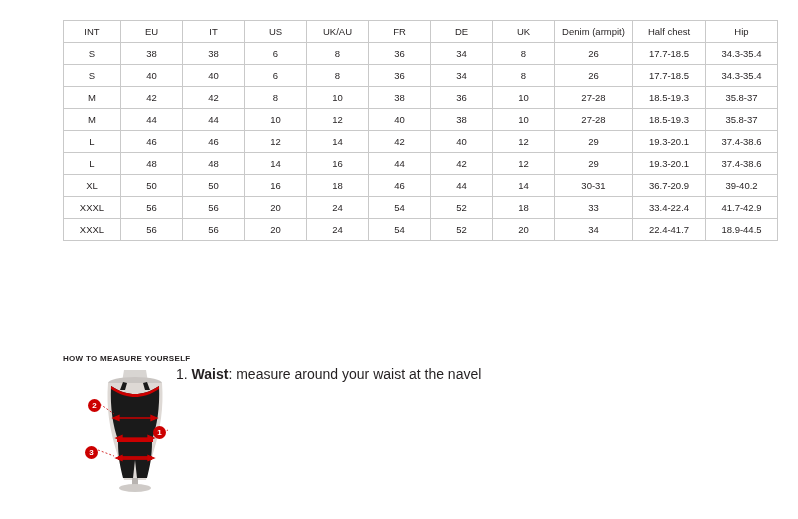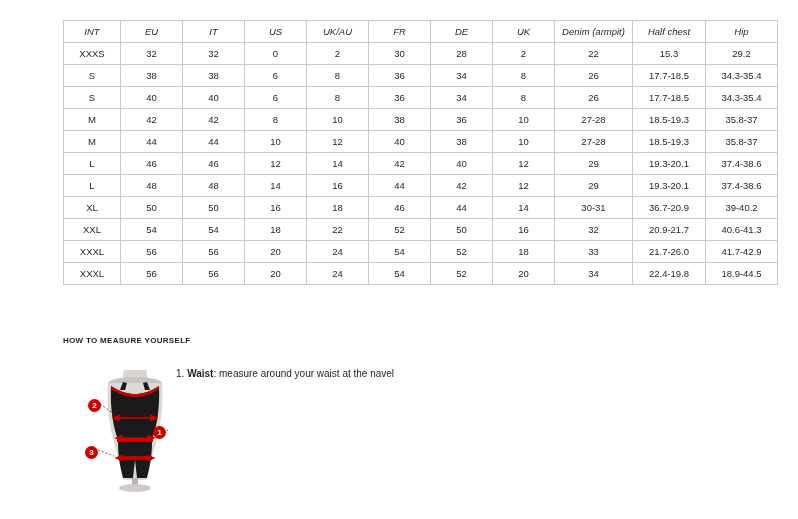--- a/index.html
+++ b/index.html
@@ -36,21 +36,20 @@
     font-size: 9.5px;
     font-weight: normal;
     color: #231f20;
     text-align: center;
     padding: 0;
     line-height: 21px;
     white-space: nowrap;
   }
   table.size-table th {
     font-weight: normal;
-    font-style: italic;
   }
   
   col.c0 { width: 57px; }
   col.c1 { width: 62px; }
   col.c2 { width: 62px; }
   col.c3 { width: 62px; }
   col.c4 { width: 62px; }
   col.c5 { width: 62px; }
   col.c6 { width: 62px; }
   col.c7 { width: 62px; }
@@ -59,41 +58,41 @@
   col.c10 { width: 72px; }
 
   td.left-align, th.left-align {
     text-align: left;
     padding-left: 7px;
   }
 
   .measure-heading {
     position: absolute;
     left: 63px;
-    top: 336px;
+    top: 354px;
     font-size: 8px;
     font-weight: bold;
     letter-spacing: 0.3px;
     color: #231f20;
   }
   .figure {
     position: absolute;
     left: 80px;
     top: 368px;
     width: 110px;
     height: 125px;
   }
   .notes {
     position: absolute;
     left: 176px;
     top: 368px;
     width: 420px;
   }
   .note {
-    font-size: 10px;
+    font-size: 14px;
     line-height: 12px;
     margin-bottom: 14px;
     color: #231f20;
   }
   .note b { font-weight: bold; }
   .note .num { font-weight: normal; }
 
   .badge {
     position: absolute;
     width: 13px;
@@ -139,33 +138,20 @@
         <th>FR</th>
         <th>DE</th>
         <th>UK</th>
         <th class="left-align">Denim (armpit)</th>
         <th class="left-align">Half chest</th>
         <th class="left-align">Hip</th>
       </tr>
     </thead>
     <tbody>
       <tr>
-        <td>XXXS</td>
-        <td>32</td>
-        <td>32</td>
-        <td>0</td>
-        <td>2</td>
-        <td>30</td>
-        <td>28</td>
-        <td>2</td>
-        <td>22</td>
-        <td class="left-align">15.3</td>
-        <td class="left-align">29.2</td>
-      </tr>
-      <tr>
         <td>S</td>
         <td>38</td>
         <td>38</td>
         <td>6</td>
         <td>8</td>
         <td>36</td>
         <td>34</td>
         <td>8</td>
         <td>26</td>
         <td class="left-align">17.7-18.5</td>
@@ -243,56 +229,43 @@
         <td>16</td>
         <td>18</td>
         <td>46</td>
         <td>44</td>
         <td>14</td>
         <td>30-31</td>
         <td class="left-align">36.7-20.9</td>
         <td class="left-align">39-40.2</td>
       </tr>
       <tr>
-        <td>XXL</td>
-        <td>54</td>
-        <td>54</td>
-        <td>18</td>
-        <td>22</td>
-        <td>52</td>
-        <td>50</td>
-        <td>16</td>
-        <td>32</td>
-        <td class="left-align">20.9-21.7</td>
-        <td class="left-align">40.6-41.3</td>
-      </tr>
-      <tr>
         <td>XXXL</td>
         <td>56</td>
         <td>56</td>
         <td>20</td>
         <td>24</td>
         <td>54</td>
         <td>52</td>
         <td>18</td>
         <td>33</td>
-        <td class="left-align">21.7-26.0</td>
+        <td class="left-align">33.4-22.4</td>
         <td class="left-align">41.7-42.9</td>
       </tr>
       <tr>
         <td>XXXL</td>
         <td>56</td>
         <td>56</td>
         <td>20</td>
         <td>24</td>
         <td>54</td>
         <td>52</td>
         <td>20</td>
         <td>34</td>
-        <td class="left-align">22.4-19.8</td>
+        <td class="left-align">22.4-41.7</td>
         <td class="left-align">18.9-44.5</td>
       </tr>
     </tbody>
   </table>
 
   <div class="measure-heading">HOW TO MEASURE YOURSELF</div>
 
   <div class="figure">
     <svg width="110" height="125" viewBox="0 0 110 125" xmlns="http://www.w3.org/2000/svg">
 

